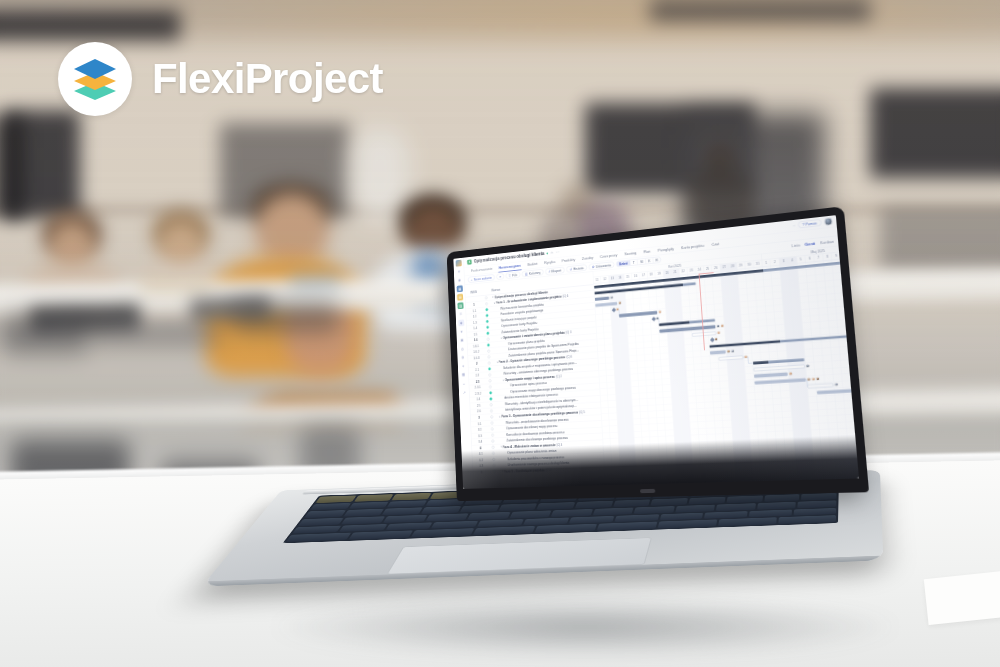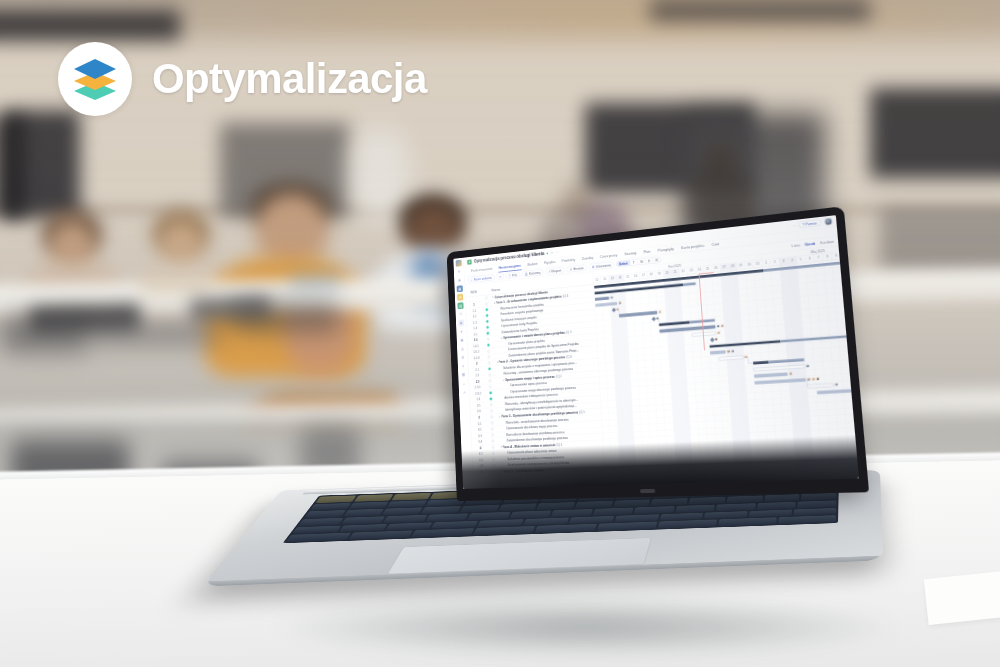--- a/index.html
+++ b/index.html
@@ -500,21 +500,21 @@
 </div>
 
 <div id="logo">
   <div class="logo-circle">
     <svg width="52" height="52" viewBox="0 0 52 52" aria-hidden="true">
       <polygon points="26,29 47,38 26,47 5,38" fill="#4ecdb4"></polygon>
       <polygon points="26,19 47,28 26,37 5,28" fill="#f5b33e"></polygon>
       <polygon points="26,6 47,16 26,26 5,16" fill="#2e86c9"></polygon>
     </svg>
   </div>
-  <div class="logo-text">Optymalizacja</div>
+  <div class="logo-text">FlexiProject</div>
 </div>
 
 <div id="laptop-wrap">
   <div class="laptop-shadow"></div>
 
   <div class="deck">
     <div class="deck-hinge"></div>
     <div class="kbd">
       <div class="kbd-row" id="kr0">
           <div class="key fn"></div>

